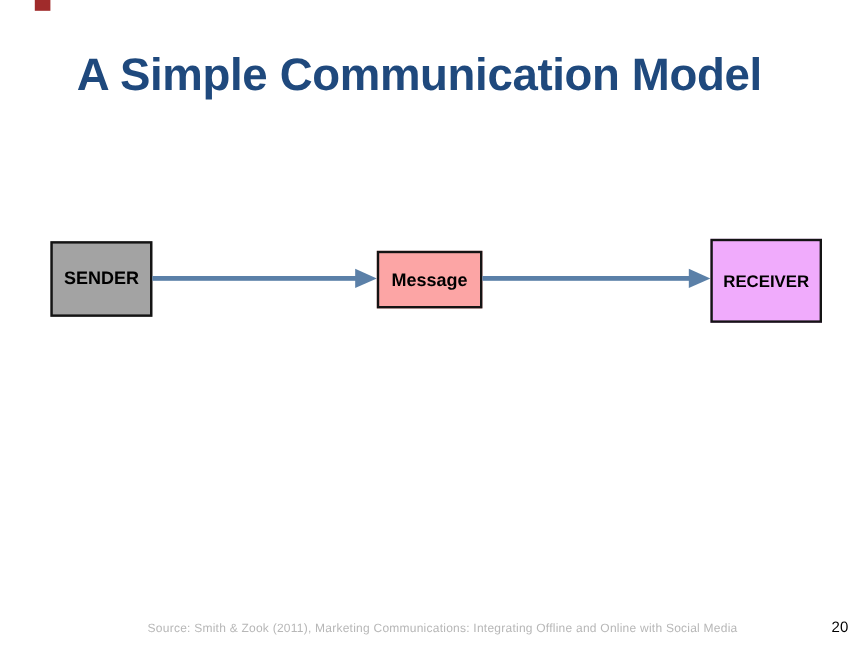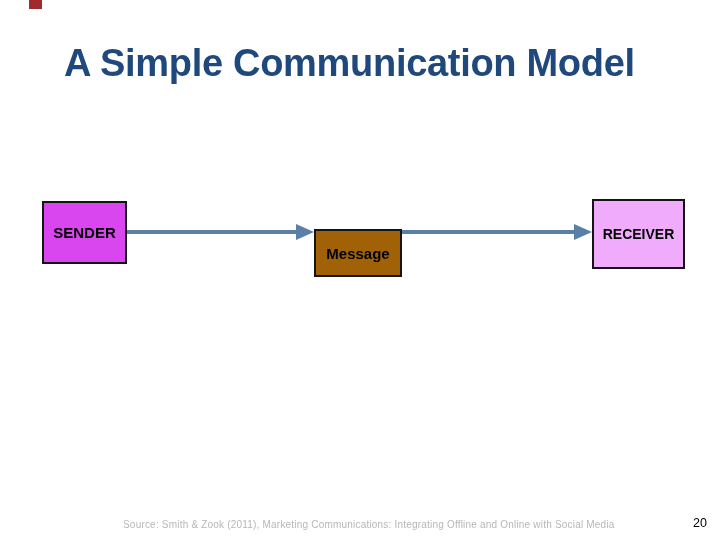--- a/index.html
+++ b/index.html
@@ -94,30 +94,30 @@
 </style>
 </head>
 <body>
 
 <div class="slide">
 
   <div class="accent-square" style="background-color: rgb(160, 43, 43);"></div>
 
   <h1 class="title" style="color: rgb(31, 73, 125);">A Simple Communication Model</h1>
 
-  <div class="node node-sender" style="background-color: #d946ef;">
+  <div class="node node-sender" style="background-color: #a3a3a3;">
     <span>SENDER</span>
   </div>
 
   <div class="arrow arrow-1">
     <div class="arrow-shaft" style="background-color: rgb(91, 128, 168);"></div>
     <div class="arrow-head" style="border-left-color: rgb(91, 128, 168);"></div>
   </div>
 
-  <div class="node node-message" style="background-color: #a16207; margin-top: 20px;">
+  <div class="node node-message" style="background-color: #fca5a5;">
     <span>Message</span>
   </div>
 
   <div class="arrow arrow-2">
     <div class="arrow-shaft" style="background-color: rgb(91, 128, 168);"></div>
     <div class="arrow-head" style="border-left-color: rgb(91, 128, 168);"></div>
   </div>
 
   <div class="node node-receiver" style="background-color: #f0abfc;">
     <span>RECEIVER</span>

